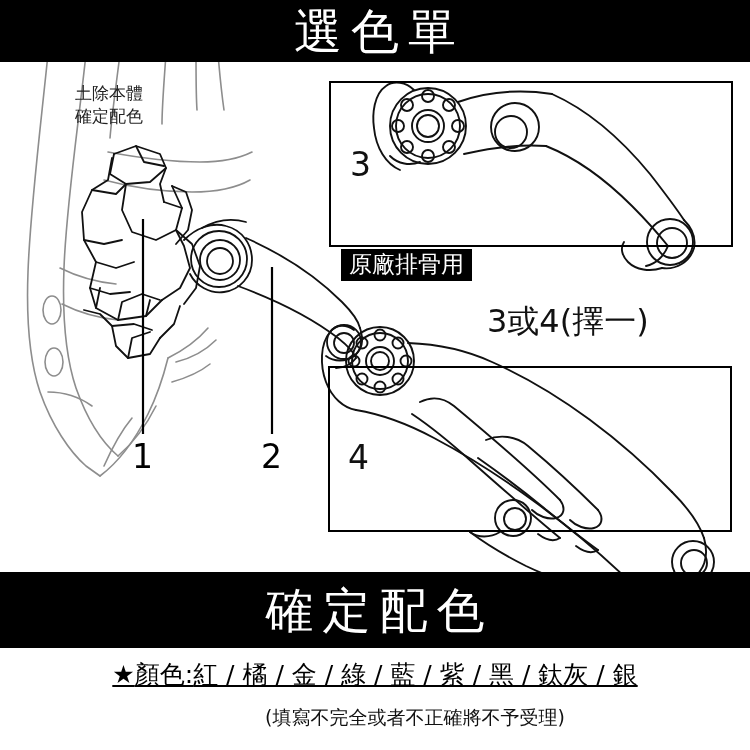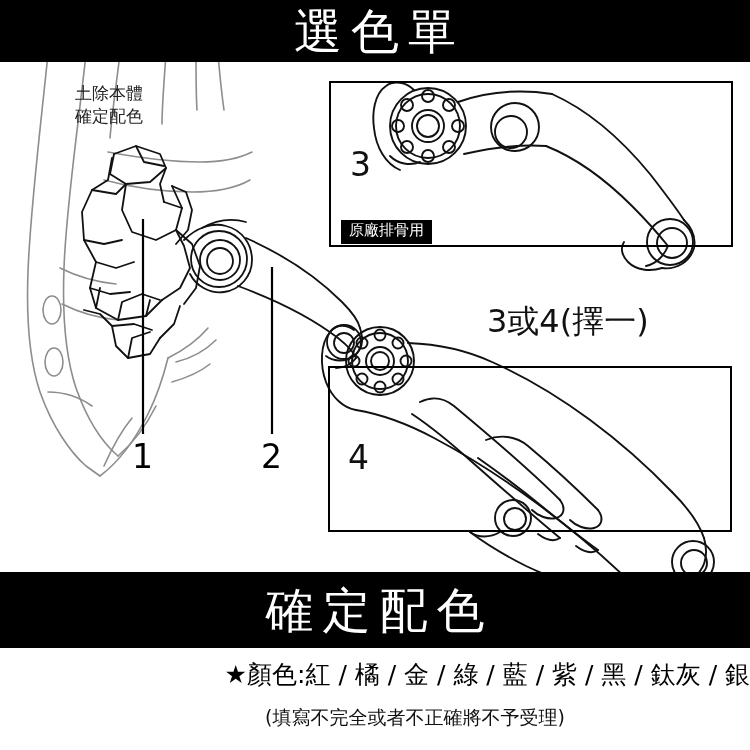--- a/index.html
+++ b/index.html
@@ -64,26 +64,27 @@
     line-height: 1;
     font-family: "DejaVu Sans", "Liberation Sans", sans-serif;
   }
   #num-3 { left: 350px; top: 148px; }
   #num-4 { left: 348px; top: 441px; }
 
   .box-tag {
     position: absolute;
     background: #000000;
     color: #ffffff;
-    font-size: 15px;
+    font-size: 23px;
     padding: 3px 8px 5px 8px;
     letter-spacing: 0px;
     line-height: 1.05;
     white-space: nowrap;
     font-family: "DejaVu Sans", "Liberation Sans", sans-serif;
+    margin-top: 29px;
   }
   #tag-oem { left: 341px; top: 220px; }
   #tag-mod { left: 341px; top: 509px; }
 
   
   #choice-note {
     position: absolute;
     left: 487px;
     top: 300px;
     font-size: 32px;
@@ -115,25 +116,26 @@
   }
   #num-1 { left: 132px; top: 440px; }
   #num-2 { left: 261px; top: 440px; }
 
   
   #color-line {
     position: absolute;
     left: 0;
     top: 658px;
     width: 750px;
-    text-align: right;
+    text-align: center;
     font-size: 25px;
     color: #000000;
     white-space: nowrap;
     font-family: "DejaVu Sans", "Liberation Sans", sans-serif;
+    text-decoration: underline;
   }
   #disclaimer {
     position: absolute;
     left: 0;
     top: 705px;
     width: 750px;
     text-align: center;
     font-size: 19px;
     color: #111111;
     white-space: nowrap;

